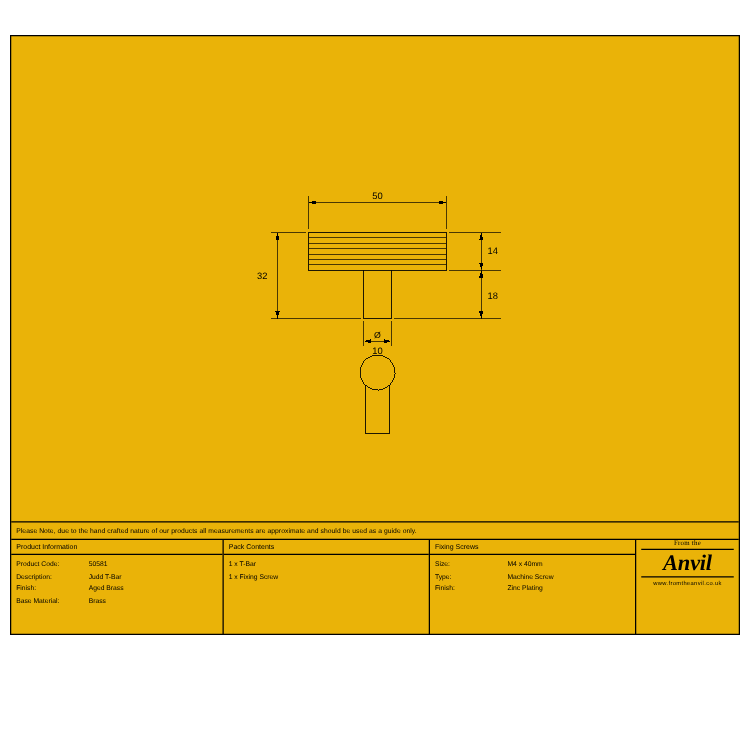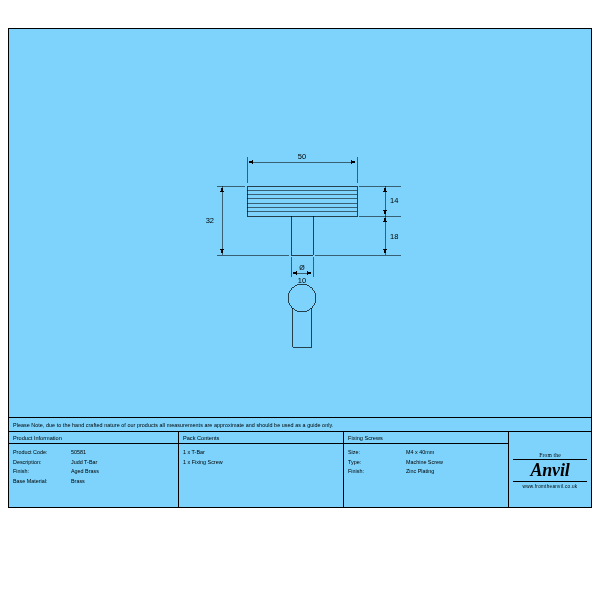--- a/index.html
+++ b/index.html
@@ -15,21 +15,21 @@
     overflow: hidden;
   }
   #sheet {
     position: absolute;
     left: 8px;
     top: 28px;
     width: 584px;
     height: 480px;
     border: 1px solid #000000;
     box-sizing: border-box;
-    background: #7dd3fc;
+    background: #eab308;
   }
   
   #drawing {
     position: absolute;
     left: 0;
     top: 0;
     right: 0;
     height: 388px;
     box-sizing: border-box;
   }
@@ -95,21 +95,20 @@
   .col-fix  { width: 165px; }
   .col-logo { flex: 1 1 auto; border-right: none; }
 
   
   #logo-wrap {
     position: absolute;
     left: 0; top: 0; right: 0; bottom: 0;
     display: flex;
     flex-direction: column;
     align-items: center;
-    justify-content: center;
   }
   .logo-top {
     font-family: "Liberation Serif", serif;
     font-size: 5.5px;
     letter-spacing: 0.2px;
     margin-bottom: 0px;
   }
   .logo-main {
     font-family: "Liberation Serif", serif;
     font-size: 18px;

